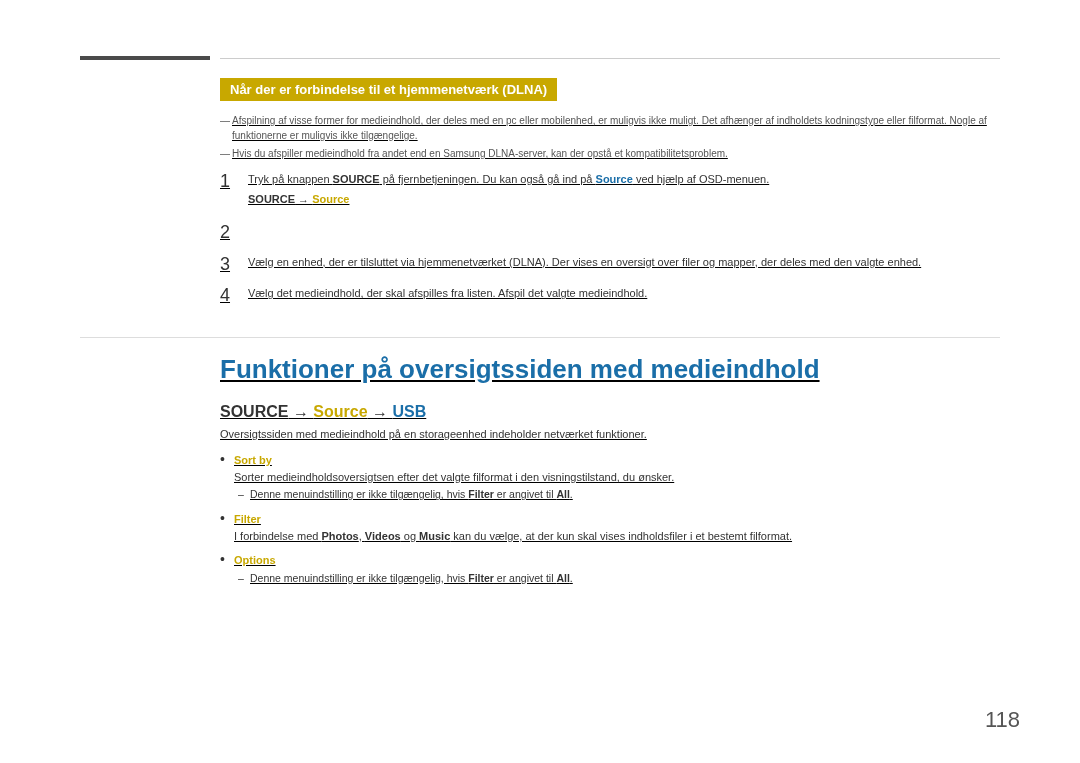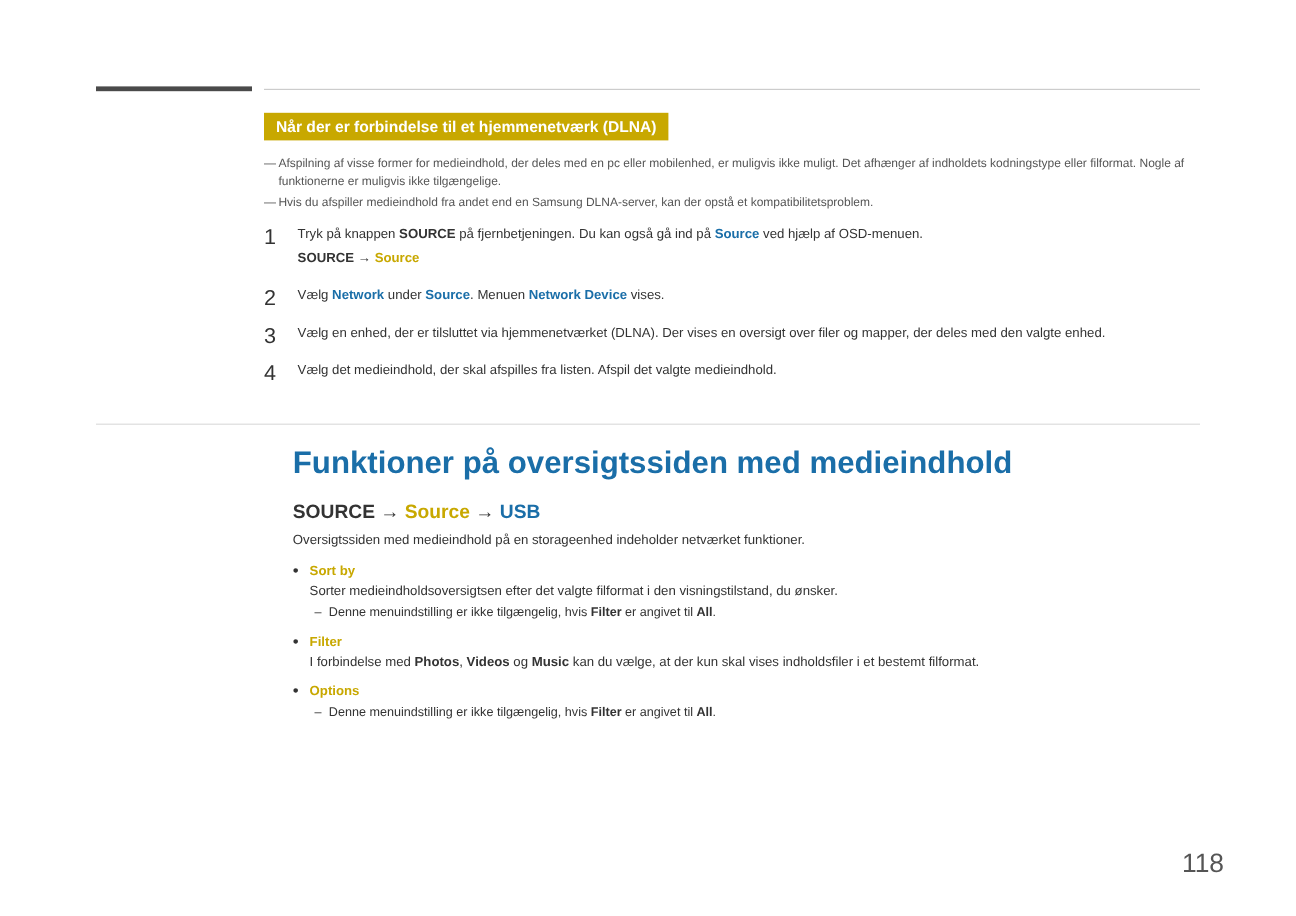--- a/index.html
+++ b/index.html
@@ -8,22 +8,23 @@
       font-family: 'Arial', sans-serif;
       width: 1080px;
       height: 763px;
       overflow: hidden;
       position: relative;
     }
     .page {
       width: 1080px;
       height: 763px;
       background: #fff;
-      padding: 64px 80px 40px 80px;
-      position: relative;
+      padding: 48px 80px 40px 80px;
+      position: relative;
+      text-decoration: underline;
     }
     .top-bar {
       display: flex;
       align-items: flex-start;
       margin-bottom: 18px;
       gap: 0;
     }
     .top-bar-left {
       width: 140px;
       flex-shrink: 0;
@@ -121,21 +122,20 @@
 
     .main-title {
       font-size: 26px;
       color: #1a6ea8;
       font-weight: bold;
       margin-bottom: 18px;
     }
 
     .section2 {
       margin-top: 4px;
-      gap: 24px;
     }
     .source-path2 {
       font-size: 16px;
       font-weight: bold;
       color: #333;
       margin-bottom: 5px;
     }
     .source-path2 .link-blue { color: #1a6ea8; font-weight: bold; }
     .source-path2 .link-orange { color: #c8a800; font-weight: bold; }
     .desc-text {
@@ -223,23 +223,20 @@
           <div class="step-content">
             <span>Tryk på knappen </span><span class="bold">SOURCE</span><span> på fjernbetjeningen. Du kan også gå ind på </span><span class="link-blue">Source</span><span> ved hjælp af OSD-menuen.</span>
             <div class="source-path">
               <span class="bold">SOURCE</span><span> → </span><span class="link-orange">Source</span>
             </div>
           </div>
         </div>
 
         <div class="step">
           <span class="step-num">2</span>
-          <div class="step-content">
-            <span>Vælg </span><span class="link-blue">Network</span><span> under </span><span class="link-blue">Source</span><span>. Menuen </span><span class="link-blue bold">Network Device</span><span> vises.</span>
-          </div>
         </div>
 
         <div class="step">
           <span class="step-num">3</span>
           <div class="step-content">Vælg en enhed, der er tilsluttet via hjemmenetværket (DLNA). Der vises en oversigt over filer og mapper, der deles med den valgte enhed.</div>
         </div>
 
         <div class="step">
           <span class="step-num">4</span>
           <div class="step-content">Vælg det medieindhold, der skal afspilles fra listen. Afspil det valgte medieindhold.</div>

